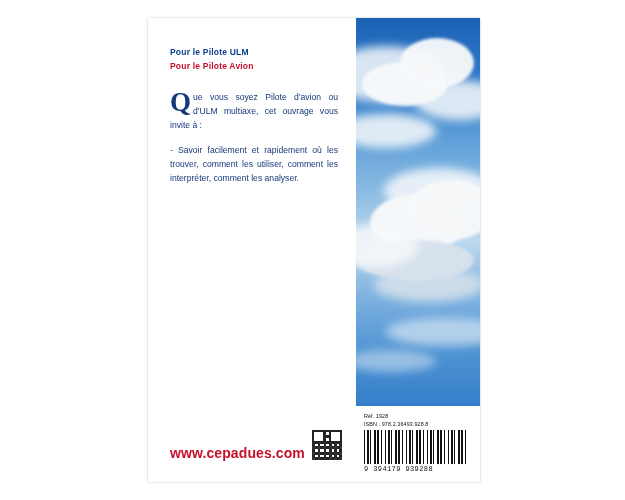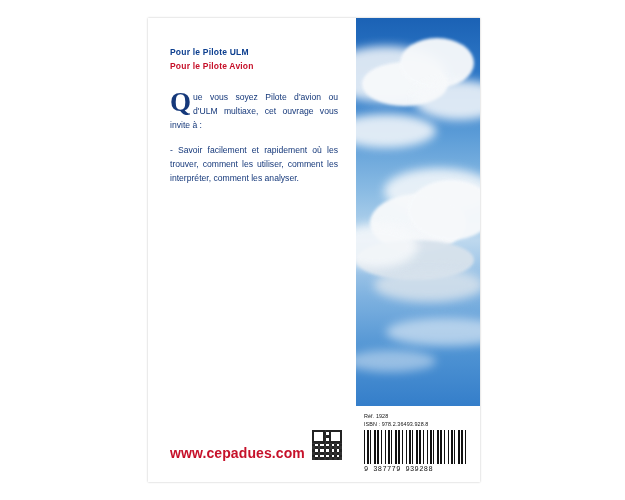--- a/index.html
+++ b/index.html
@@ -237,18 +237,18 @@
         <div id="website">www.cepadues.com</div>
         <div id="qr"></div>
       </div>
     </div>
 
     <div id="pub-info">
       <div id="ref-line">Réf. 1928</div>
       <div id="isbn-line">ISBN : 978.2.36493.928.8</div>
       <div id="barcode-wrap">
         <div id="barcode"></div>
-        <div id="ean-digits">9 387779 939288</div>
+        <div id="ean-digits">9 394179 939288</div>
       </div>
     </div>
 
   </div>
 </div>
 
 </body></html>

